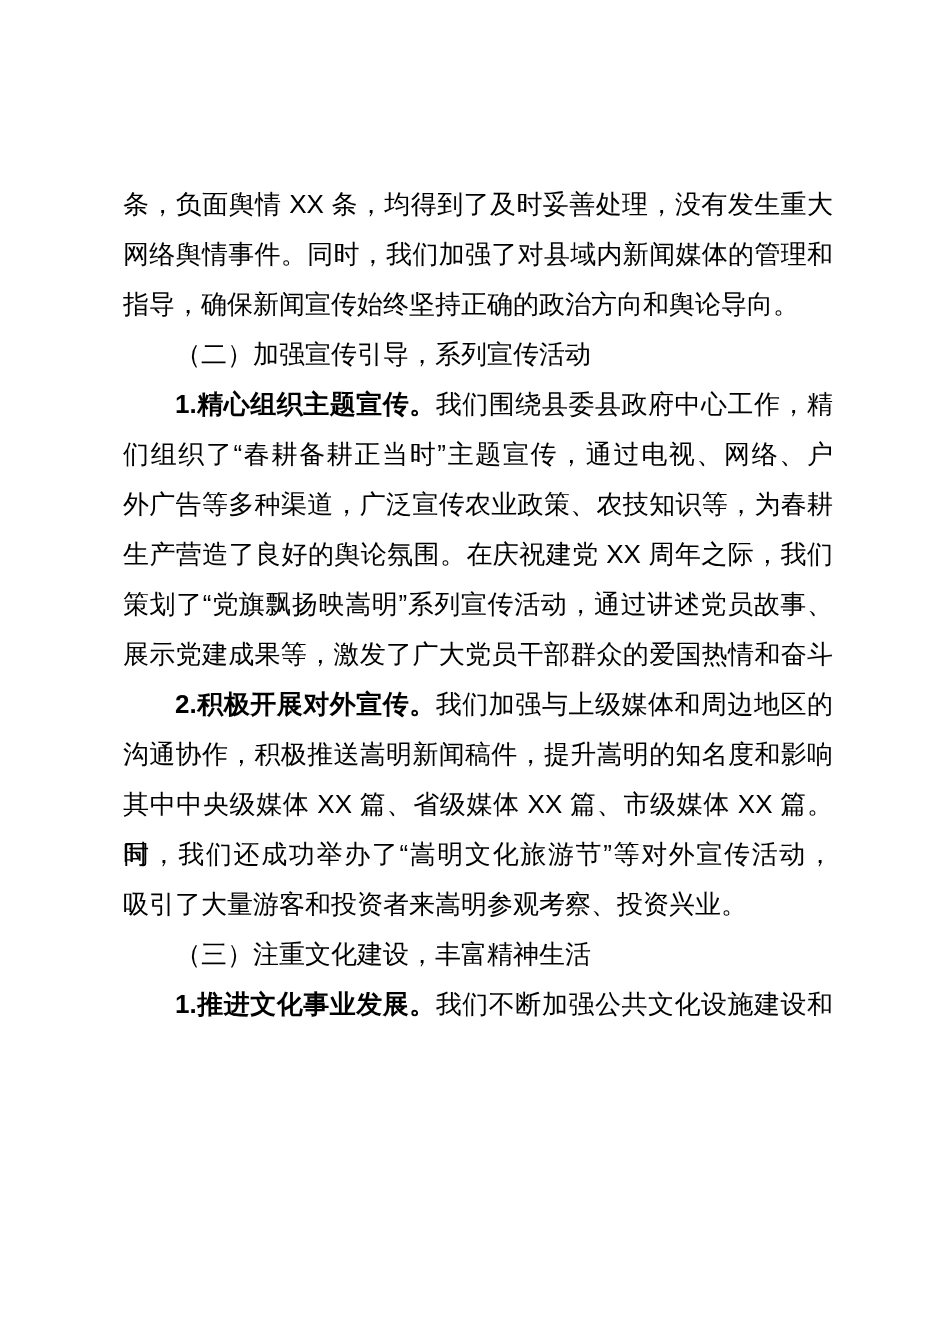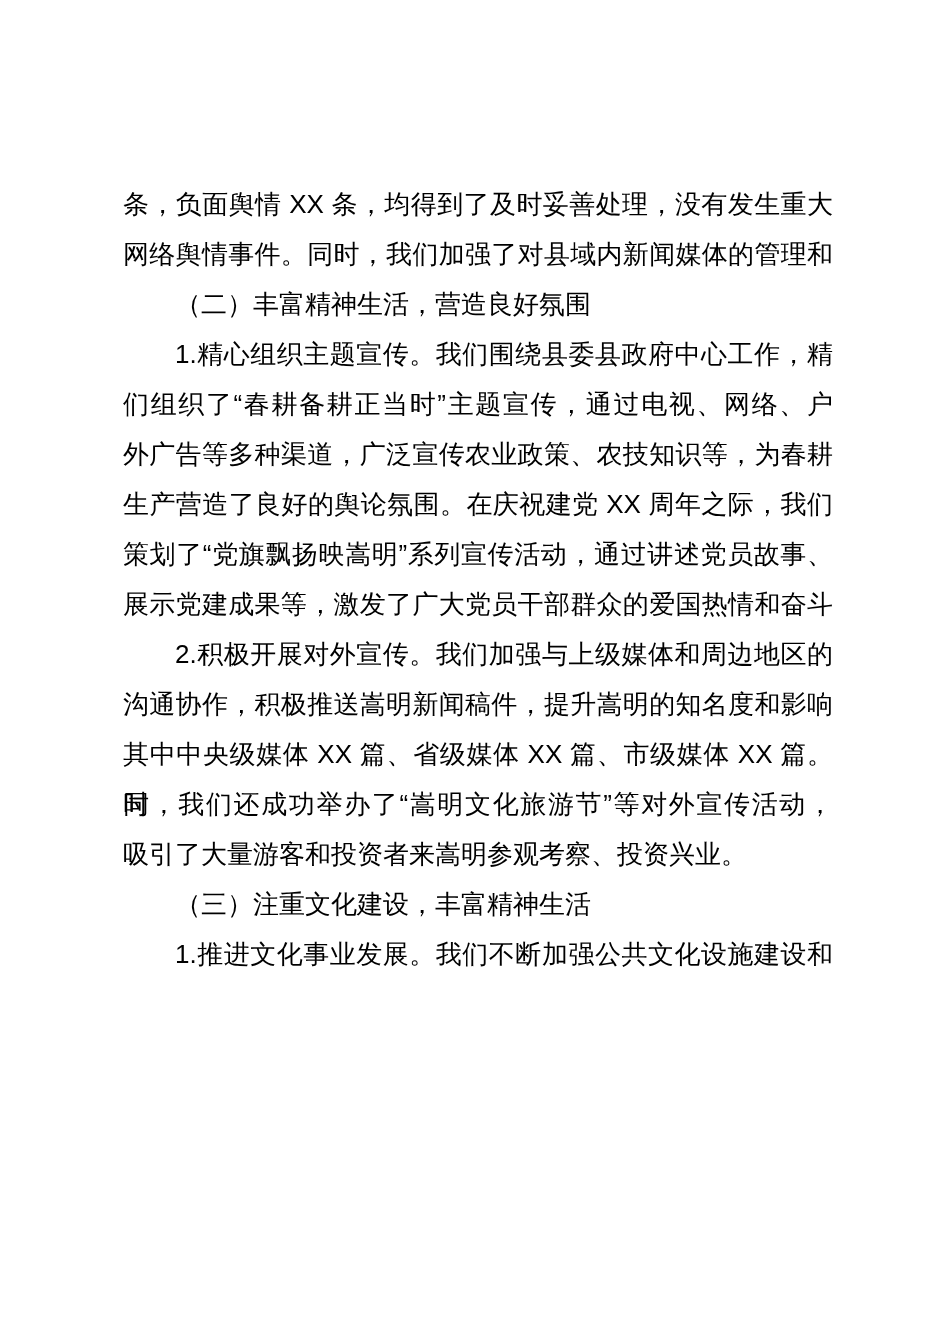--- a/index.html
+++ b/index.html
@@ -25,35 +25,36 @@
     width: 710px;
   }
   .fill {
     text-align: justify;
     text-align-last: justify;
   }
   .indent {
     text-indent: 52px;
   }
   .b {
-    font-weight: 400;
+    font-weight: 700;
     margin-top: 26px;
   }
 </style>
 </head>
 <body>
 
 <div class="page">
 
   <div class="line fill"><span>条，负面舆情 XX 条，均得到了及时妥善处理，没有发生重大</span></div>
 
   <div class="line fill"><span>网络舆情事件。同时，我们加强了对县域内新闻媒体的管理和</span></div>
 
+  <div class="line"><span>指导，确保新闻宣传始终坚持正确的政治方向和舆论导向。</span></div>
 
-  <div class="line indent"><span>（二）丰富精神生活，营造良好氛围</span></div>
+  <div class="line indent"><span>（二）加强宣传引导，系列宣传活动</span></div>
 
   <div class="line fill indent"><span class="b">1.精心组织主题宣传。</span><span>我们围绕县委县政府中心工作，精</span></div>
 
 
   <div class="line fill"><span>们组织了“春耕备耕正当时”主题宣传，通过电视、网络、户</span></div>
 
   <div class="line fill"><span>外广告等多种渠道，广泛宣传农业政策、农技知识等，为春耕</span></div>
 
   <div class="line fill"><span>生产营造了良好的舆论氛围。在庆祝建党 XX 周年之际，我们</span></div>
 

